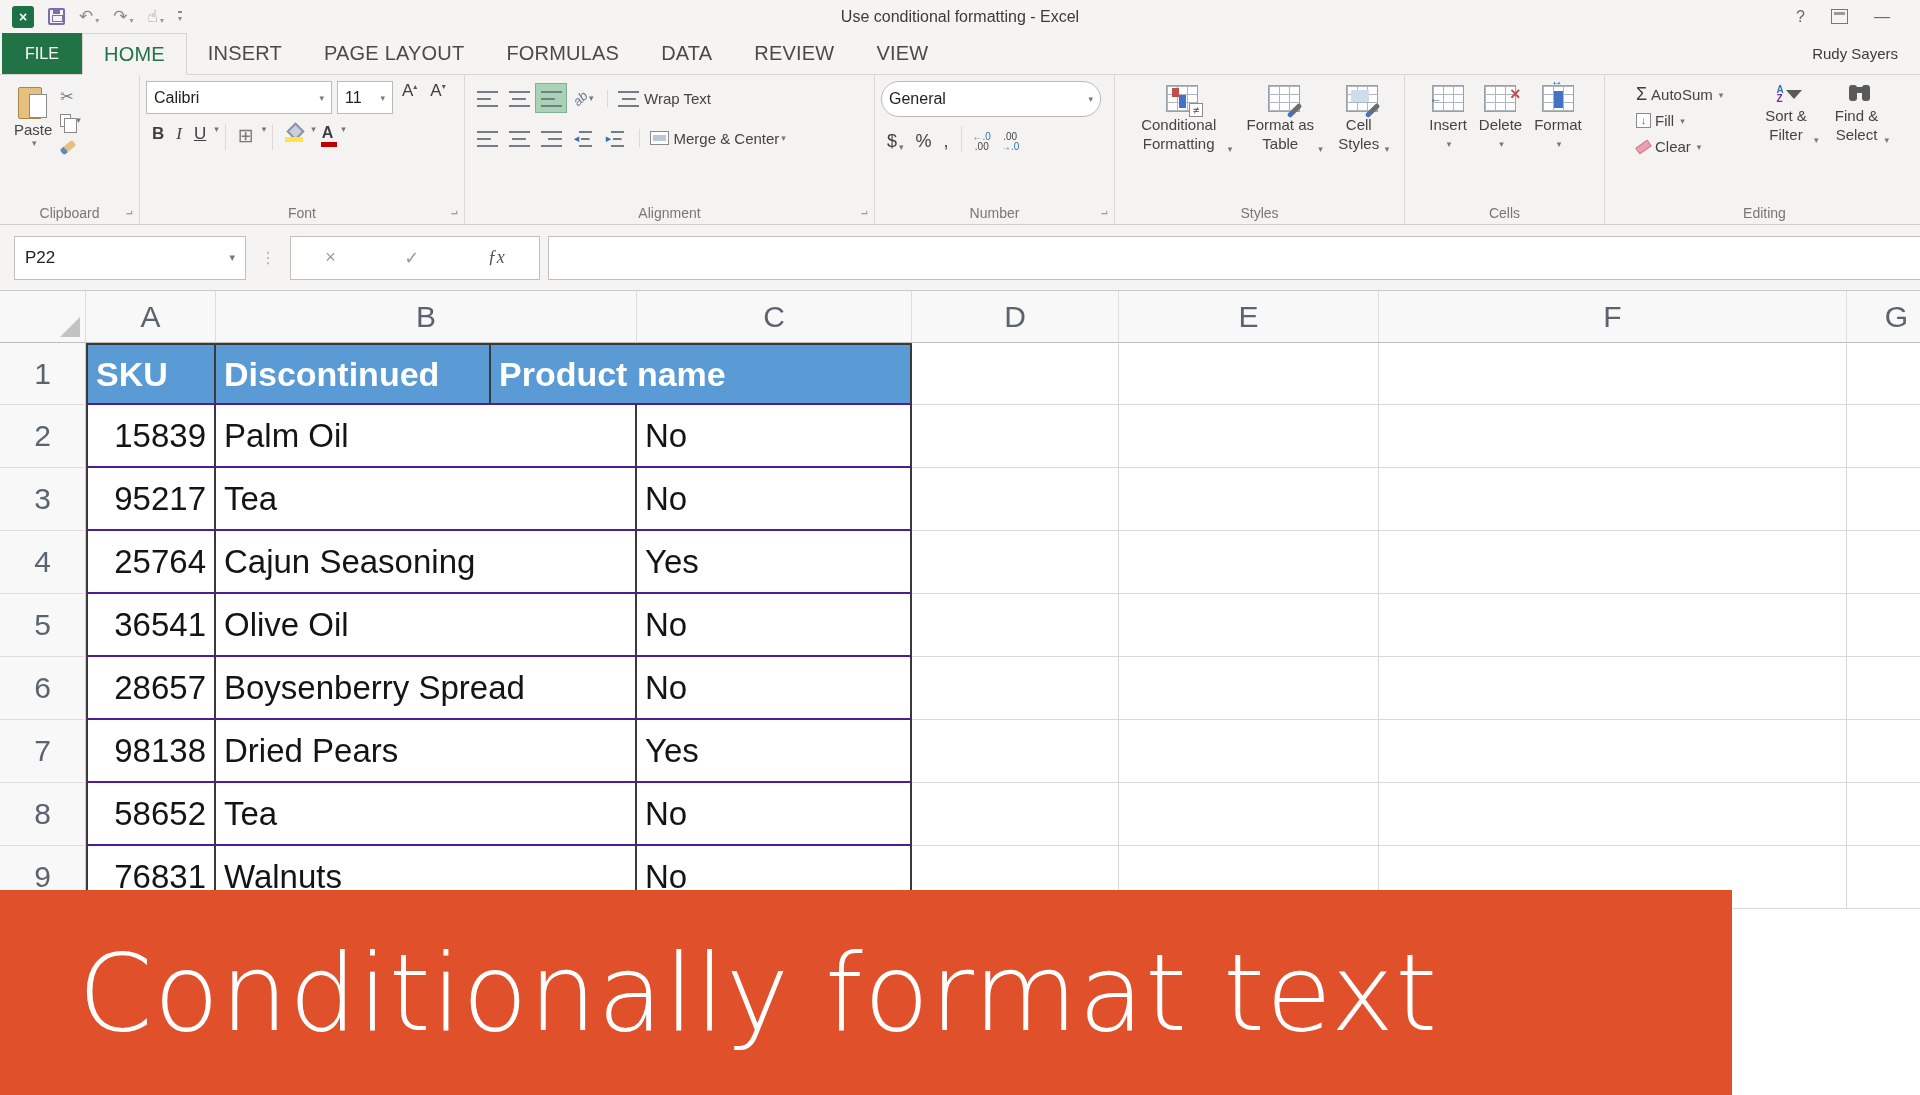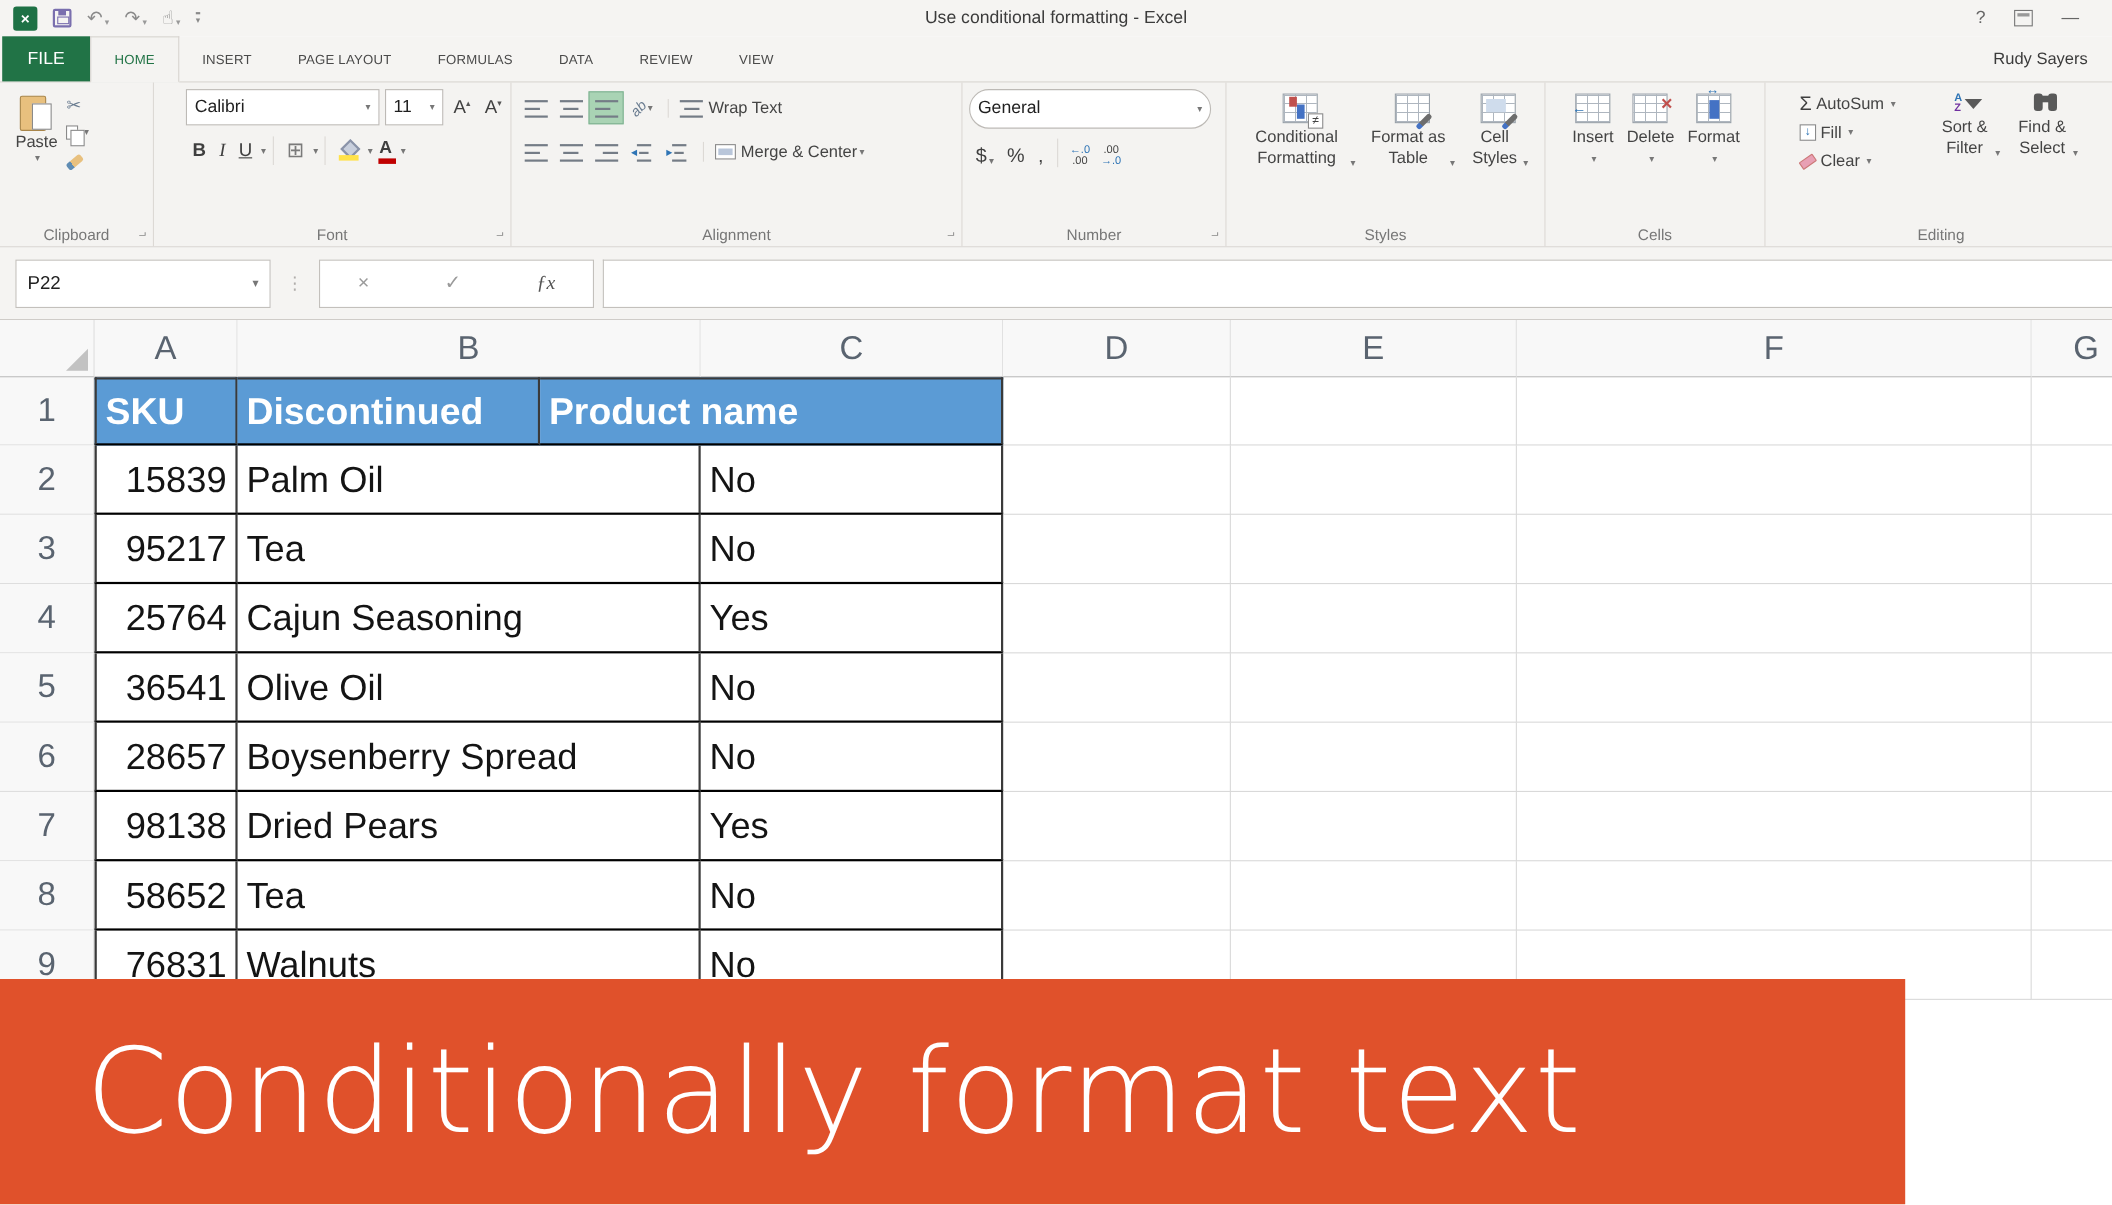--- a/index.html
+++ b/index.html
@@ -18,21 +18,21 @@
   .qat-more { border-top:2px solid #8a8a8a; padding-top:1px; font-size:8px; color:#8a8a8a; }
   .win-title { position:absolute; left:0; right:0; text-align:center; font-size:16px; color:#3b3b3b; }
   .win-ctrls { margin-left:auto; display:flex; align-items:center; gap:26px; padding-right:30px; z-index:2; }
   .win-ctrls span { color:#666; font-size:16px; }
   .ribbon-display-ico { width:17px; height:15px; border:1px solid #777; position:relative; font-size:9px; color:#777; text-align:center; line-height:13px; }
   .ribbon-display-ico::before { content:""; position:absolute; top:2px; left:2px; right:2px; height:3px; background:#999; }
 
   
   .tabrow { height:42px; background:#f5f4f2; display:flex; align-items:stretch; border-bottom:1px solid #d8d4d0; position:relative; }
   .tab-file { width:80px; background:#217346; color:#fff; font-size:16px; display:flex; align-items:center; justify-content:center; margin-left:2px; }
-  .tab { padding:16px 21px; display:flex; align-items:center; font-size:12px; color:#4a4a4a; letter-spacing:.2px; }
+  .tab { padding:16px 21px; display:flex; align-items:center; font-size:20px; color:#4a4a4a; letter-spacing:.2px; }
   .tab.active { background:#f4f3f1; color:#217346; border:1px solid #d8d4d0; border-bottom:1px solid #f4f3f1; margin-bottom:-1px; }
   .tab-user { margin-left:auto; padding-right:22px; display:flex; align-items:center; font-size:15px; color:#3b3b3b; }
 
   
   .ribbon { height:150px; background:#f4f3f1; border-bottom:1px solid #d2cfcb; display:flex; }
   .rgroup { position:relative; border-right:1px solid #dcd9d5; padding:6px 4px 22px 6px; flex:0 0 auto; }
   .rg-footer { position:absolute; bottom:3px; left:0; right:0; text-align:center; font-size:14px; color:#777; }
   .launcher { position:absolute; right:6px; bottom:4px; font-size:12px; color:#8a8a8a; display:inline-block; transform:rotate(180deg); line-height:1; }
   .rbtn-lbl { font-size:15px; color:#444; }
   .dd { font-size:9px; color:#777; margin-left:2px; }
@@ -49,21 +49,21 @@
   .paste-ico::after { content:""; position:absolute; right:1px; top:9px; width:16px; height:22px; background:#fff; border:1px solid #8a8a8a; }
   .clip-mini { display:flex; flex-direction:column; gap:6px; padding-top:6px; }
   .mini-btn { display:flex; align-items:center; gap:3px; height:18px; }
   .cut-ico { color:#6a7c90; font-size:16px; }
   .copy-ico { width:11px; height:13px; border:1px solid #8a8a8a; background:#fff; position:relative; }
   .copy-ico::after { content:""; position:absolute; left:3px; top:3px; width:11px; height:13px; border:1px solid #8a8a8a; background:#fff; }
   .painter-ico { width:16px; height:7px; background:linear-gradient(90deg,#5f8cb3 0 5px,#e8c07e 5px); transform:rotate(-40deg); border-radius:2px; margin-top:6px; }
 
   
   .g-font { width:325px; }
-  .frow { display:flex; align-items:center; gap:5px;margin-left:23px; }
+  .frow { display:flex; align-items:flex-start; gap:5px; }
   .combo { background:#fff; border:1px solid #bdbab6; height:33px; display:flex; align-items:center; padding:0 7px; font-size:16px; color:#1f1f1f; }
   .combo .dd { margin-left:auto; }
   .font-name { width:186px; }
   .font-size { width:56px; }
   .azbtn { font-size:17px; color:#3f3f3f; position:relative; padding:0 4px; }
   .azbtn sup { font-size:8px; color:#555; }
   .frow2 { margin-top:10px; gap:0; }
   .fmt-btn { padding:0 6px; font-size:17px; color:#3f3f3f; display:flex; align-items:flex-end; }
   .b-bold { font-weight:bold; }
   .b-italic { font-style:italic; font-family:"Liberation Serif",serif; }
@@ -158,21 +158,21 @@
   .rh { width:86px; justify-content:center; background:#f8f8f8; border-right:1px solid #cfcfcf; border-bottom:1px solid #dedede; color:#5a6470; font-size:30px; }
   .ch { background:#f8f8f8; border-right:1px solid #dedede; border-bottom:1px solid #bdbdbd; justify-content:center; color:#5a6470; font-size:30px; }
   .corner { background:#f8f8f8; position:relative; }
   .tri { position:absolute; right:5px; bottom:5px; width:0; height:0; border-style:solid; border-width:0 0 20px 20px; border-color:transparent transparent #c2c2c2 transparent; }
   .ca { width:130px; } .cb { width:421px; } .cc { width:275px; } .cd { width:207px; }
   .ce { width:260px; } .cf { width:468px; } .cg { width:100px; }
   .hdr-row { height:52px; }
   .row1 { height:62px; }
   .drow { height:63px; }
   .e { border-right:1px solid #d9d9d9; border-bottom:1px solid #d9d9d9; }
-  .tcell { border-right:2px solid #3a3a3a; border-bottom:2px solid #000000; font-size:33px; color:#141414; padding:0 8px; }
+  .tcell { border-right:2px solid #3a3a3a; border-bottom:2px solid #4c1d95; font-size:33px; color:#141414; padding:0 8px; }
   .tfirst { border-left:2px solid #3a3a3a; }
   .th { background:#5b9bd5; color:#fff; font-weight:bold; font-size:34px; border-top:2px solid #3a3a3a; }
   .num { justify-content:flex-end; }
 
   
   .banner { position:absolute; left:0; top:890px; width:1732px; height:205px; background:#e0512b; z-index:5; display:flex; align-items:center; }
   .banner-text { color:#fff; font-size:107px; font-weight:200; font-family:"DejaVu Sans","Liberation Sans",sans-serif; padding-left:78px; letter-spacing:1px; white-space:nowrap; }
 </style>
 </head>
 <body>

